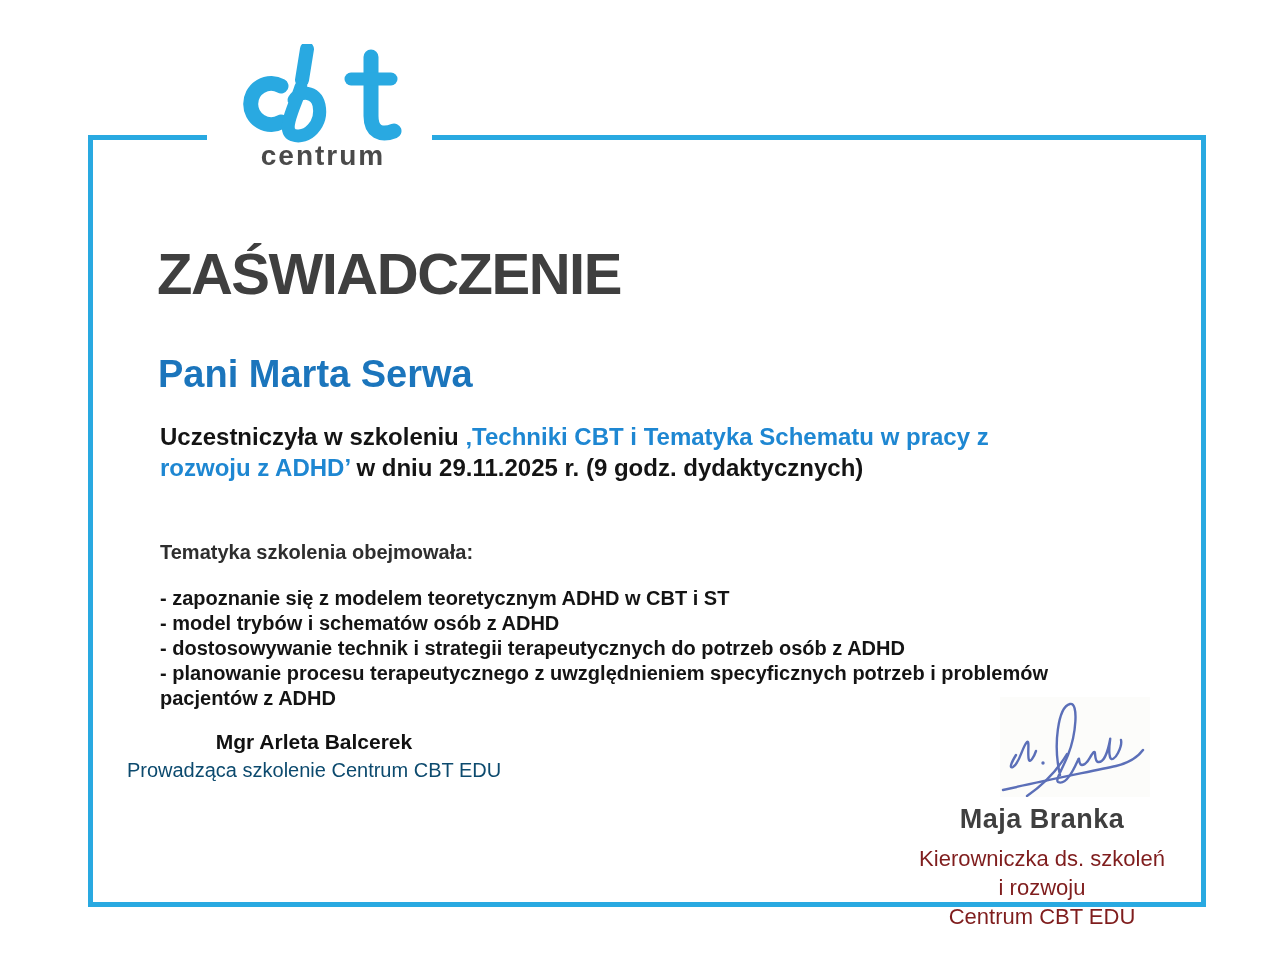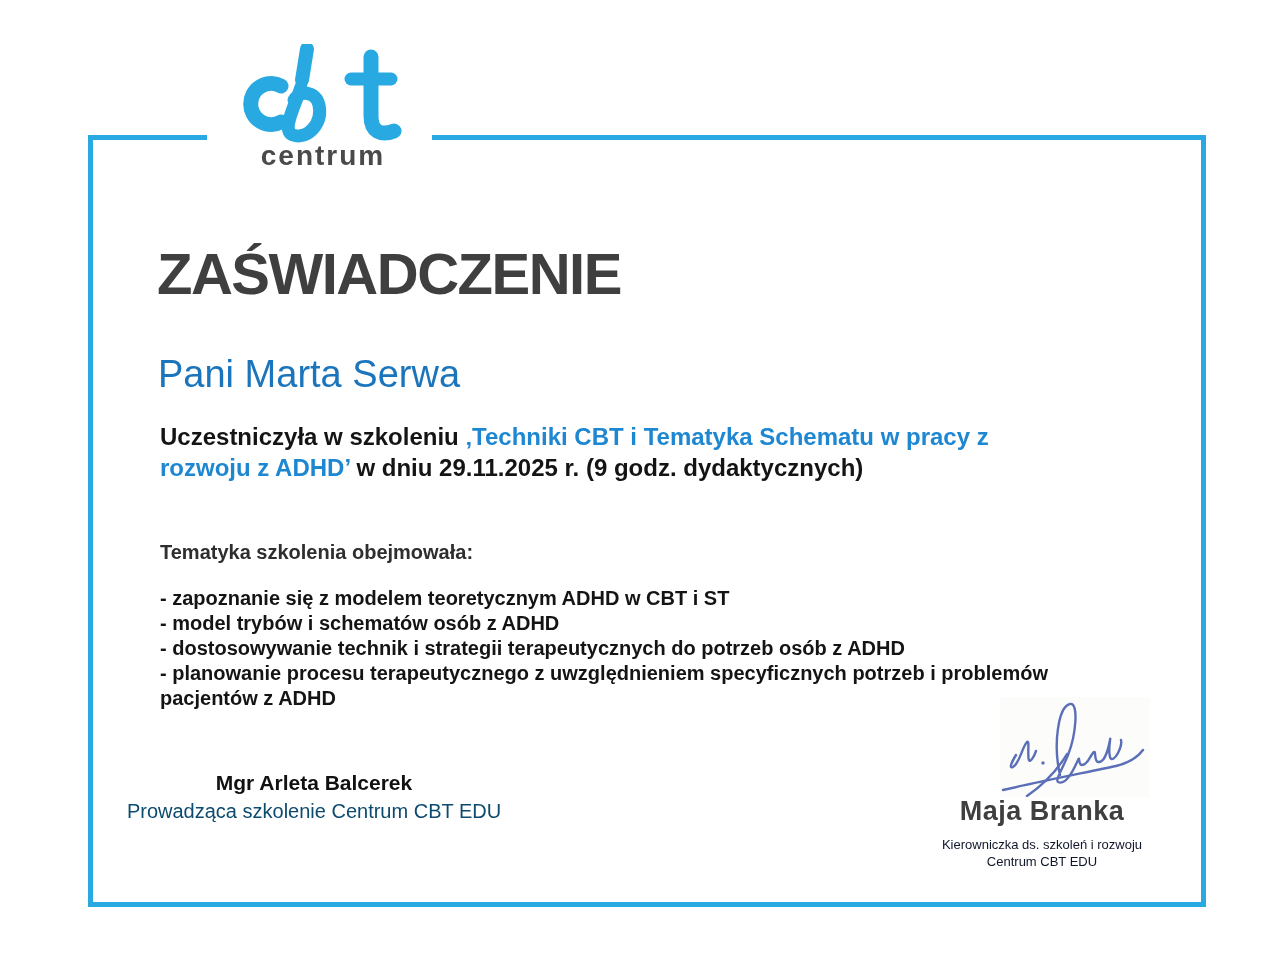--- a/index.html
+++ b/index.html
@@ -43,21 +43,21 @@
   }
 
   
   .cert-title{
     position:absolute;left:157px;top:245px;margin:0;
     font-size:58px;font-weight:800;letter-spacing:-1.5px;
     color:var(--title-gray);line-height:1;
   }
   .recipient-name{
     position:absolute;left:158px;top:354px;margin:0;
-    font-size:38px;font-weight:400;
+    font-size:38px;font-weight:700;
     color:var(--name-blue);line-height:1.1;
   }
 
   
   .course-text{
     position:absolute;left:160px;top:421px;margin:0;width:950px;
     font-size:24px;font-weight:700;line-height:31px;
     color:var(--body-black);
   }
   .course-text .blue{color:var(--course-blue);}
@@ -68,30 +68,30 @@
     font-size:20px;font-weight:700;color:#2e2e2e;
   }
   .topics-list{
     position:absolute;left:160px;top:586px;width:935px;
     font-size:20px;font-weight:700;line-height:25px;
     color:var(--body-black);
   }
 
   
   .trainer-block{
-    position:absolute;left:118px;top:771px;width:392px;text-align:center;
+    position:absolute;left:118px;top:730px;width:392px;text-align:center;
   }
   .trainer-name{font-size:21px;font-weight:700;color:#111;margin:0;}
   .trainer-role{font-size:20px;color:#0c4a6e;margin:5px 0 0 0;}
 
   .signatory-block{
     position:absolute;left:916px;top:796px;width:252px;text-align:center;
   }
-  .signatory-name{font-size:27px;font-weight:700;color:var(--title-gray);margin:0;letter-spacing:0.5px;}
-  .signatory-role{font-size:13px;color:#0f172a;margin:9px 0 0 0;line-height:1.32;}
+  .signatory-name{font-size:27px;font-weight:700;color:var(--title-gray);margin:8px;letter-spacing:0.5px;}
+  .signatory-role{font-size:22px;color:#7f1d1d;margin:9px 0 0 0;line-height:1.32;}
 
   .signature-wrap{
     position:absolute;left:1000px;top:697px;width:150px;height:100px;
     background:#fcfcfa;
   }
 </style>
 </head>
 <body>
 
 <div class="page">

